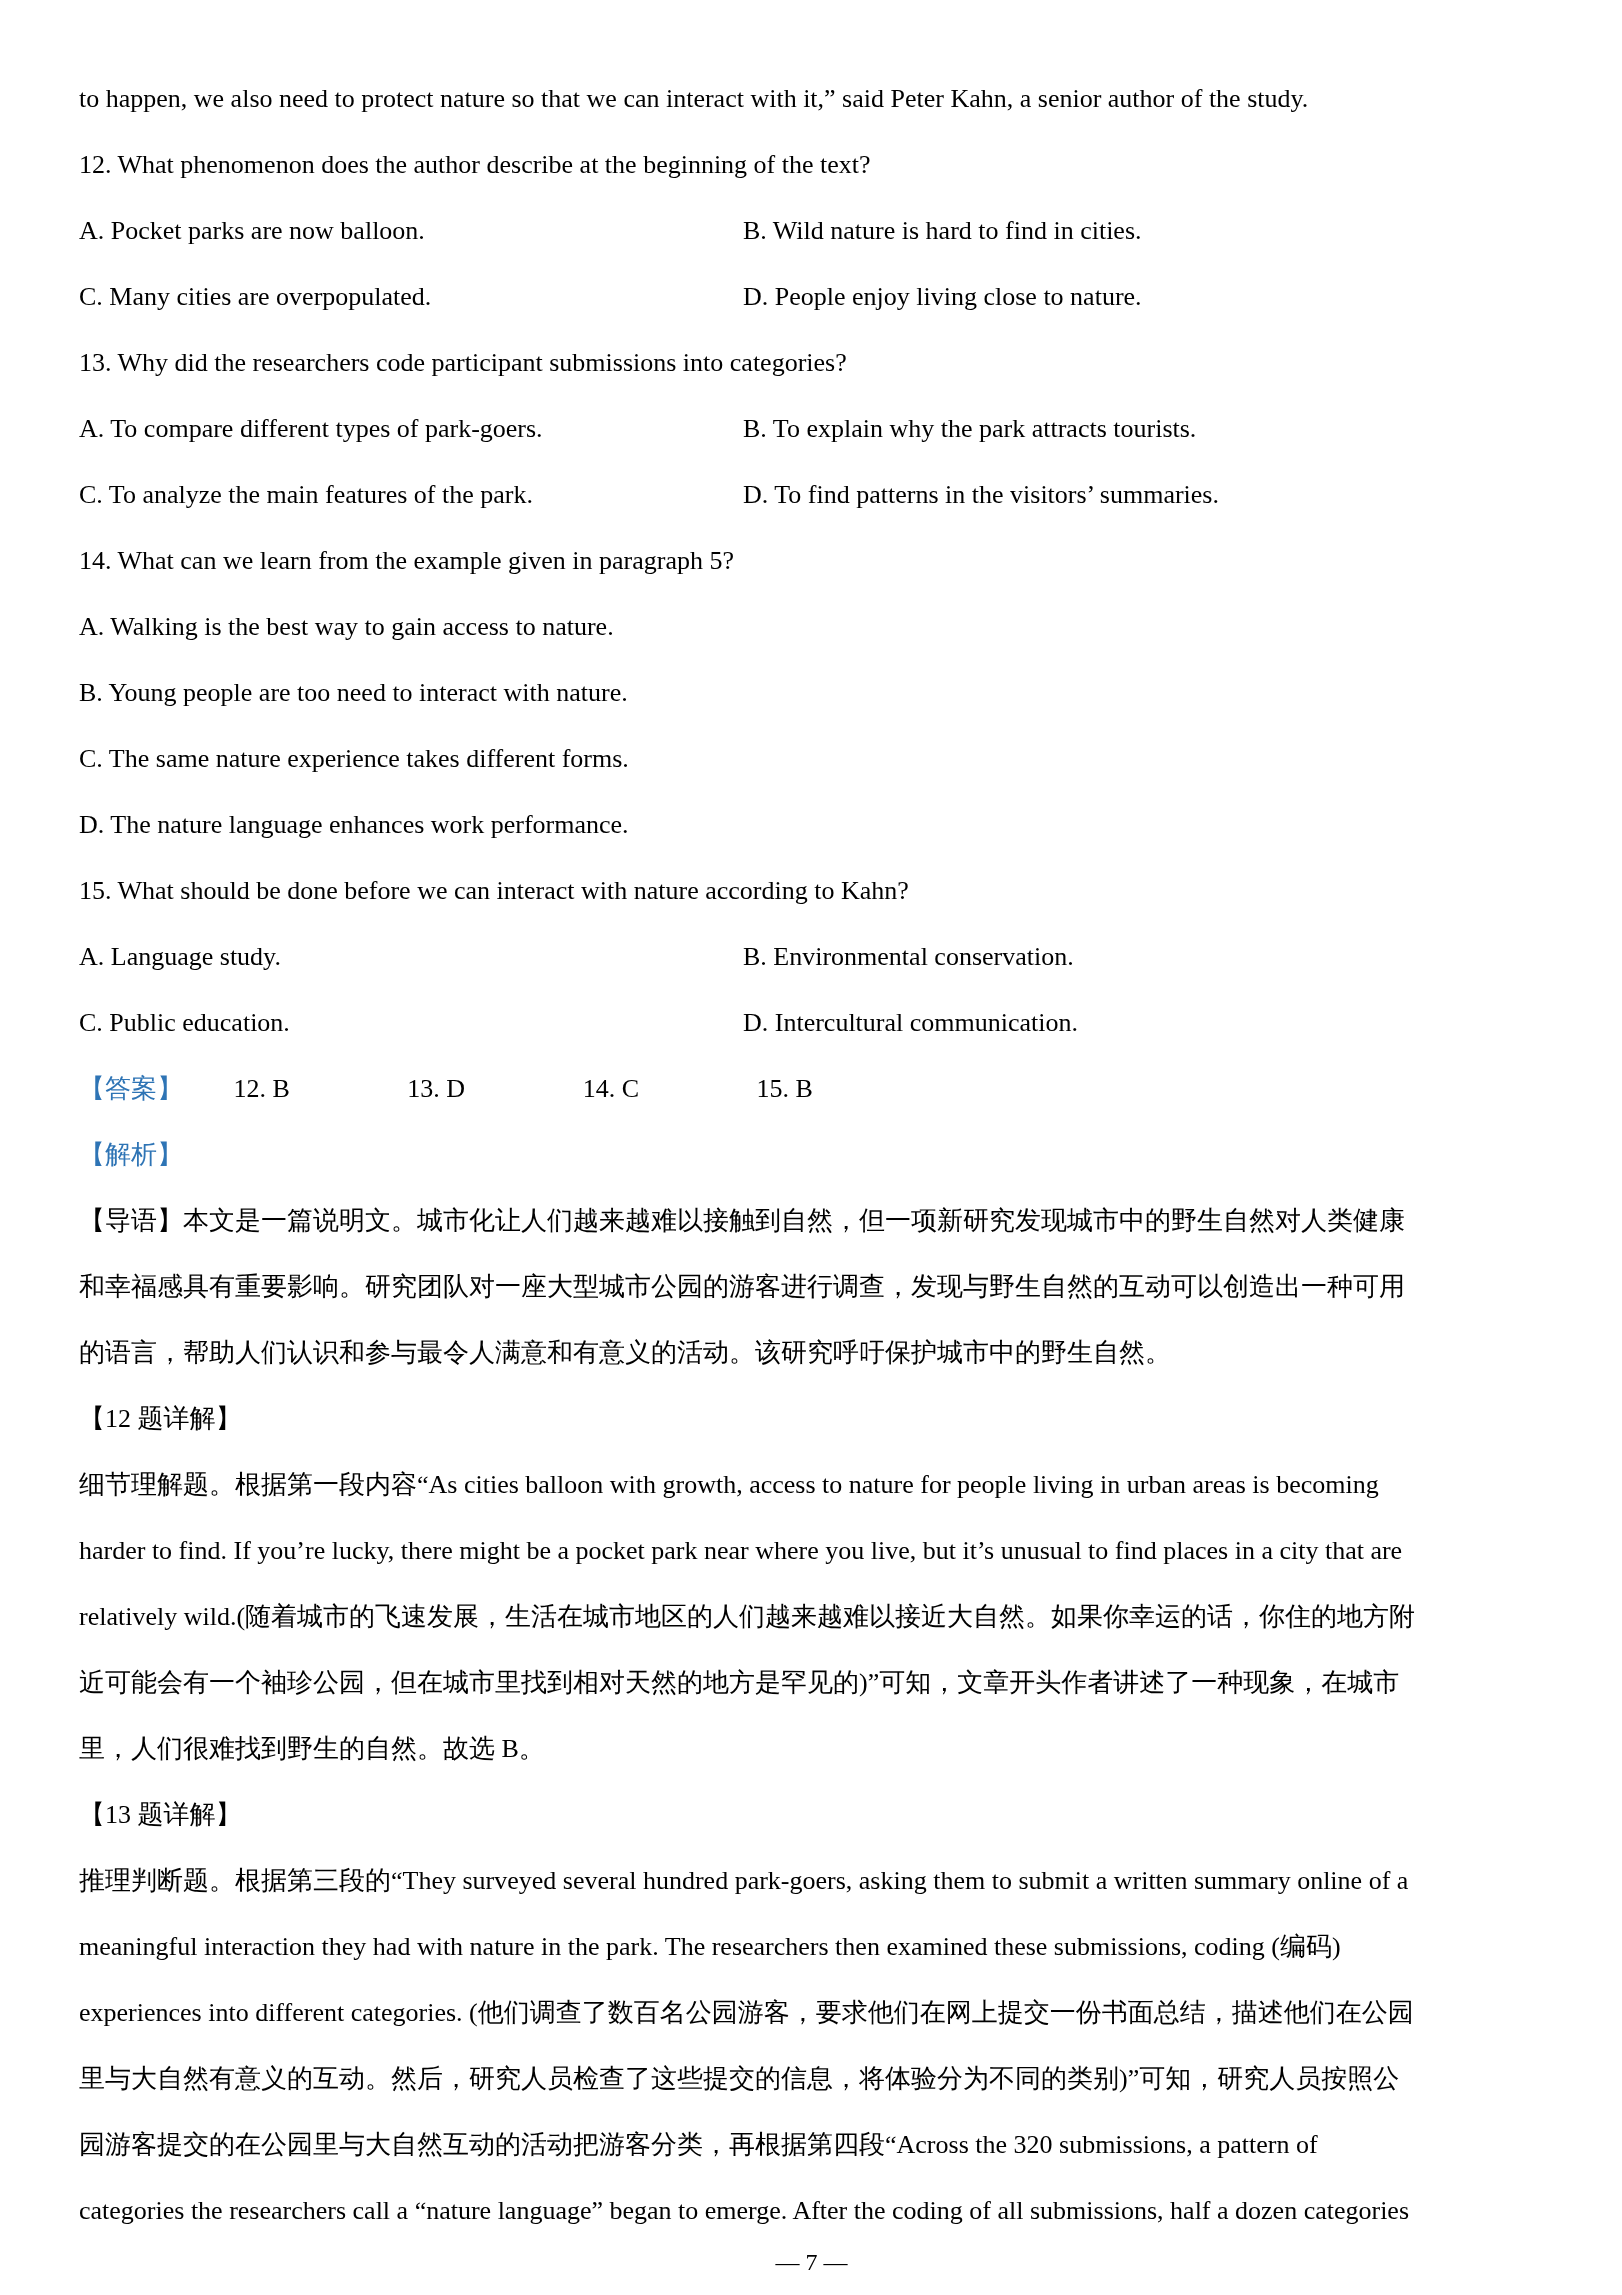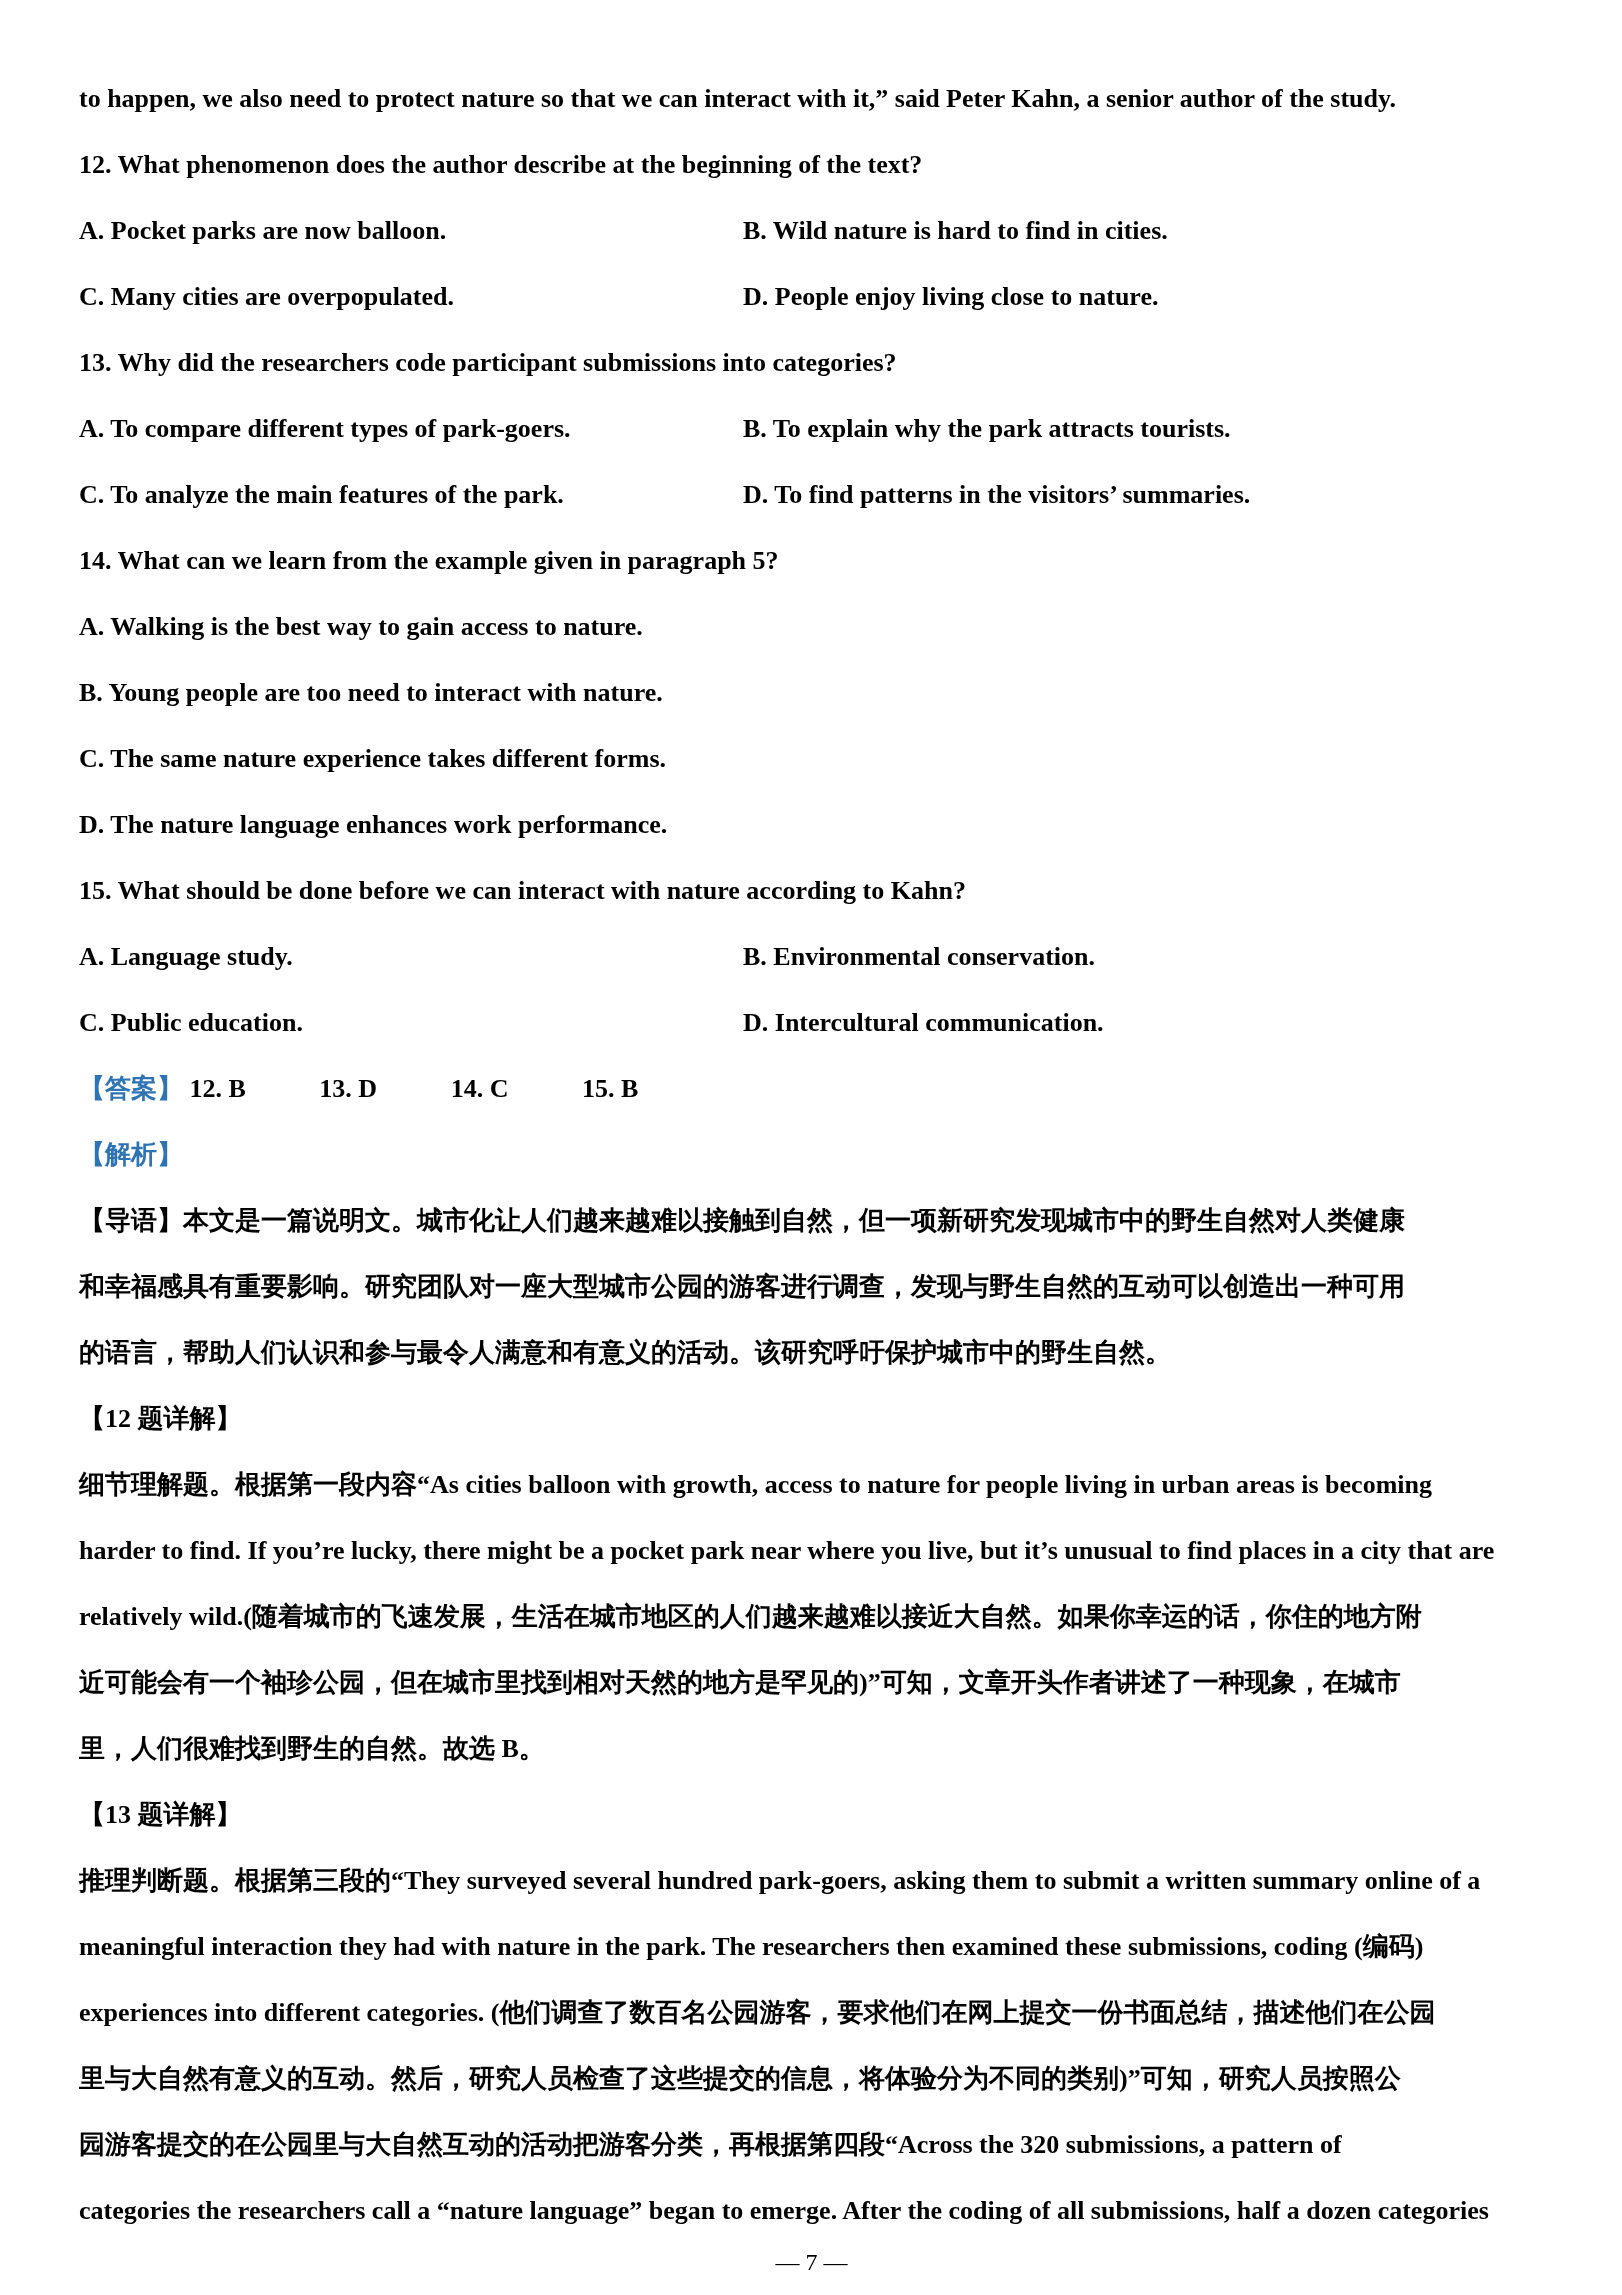--- a/index.html
+++ b/index.html
@@ -11,35 +11,34 @@
     font-family:"Liberation Serif","DejaVu Serif",serif;
     font-size:26px;
     color:#000000;
     overflow:hidden;
   }
   .content{
     position:absolute;
     left:79px;
     top:66px;
     right:80px;
-    font-weight:bold;
   }
   .line{
     position:relative;
     height:66px;
     line-height:66px;
     white-space:nowrap;
   }
   .col2{
     position:absolute;
     left:664px;
     top:0;
   }
   .blue{color:#2E74B5;text-align:center;}
-  .ans{display:inline-block;margin-right:67px;}
+  .ans{display:inline-block;margin-right:67px;margin-left:44px;}
   .pageno{
     position:absolute;
     left:0;
     bottom:0;
     width:100%;
     height:66px;
     line-height:66px;
     text-align:center;
     font-size:24px;
   }

